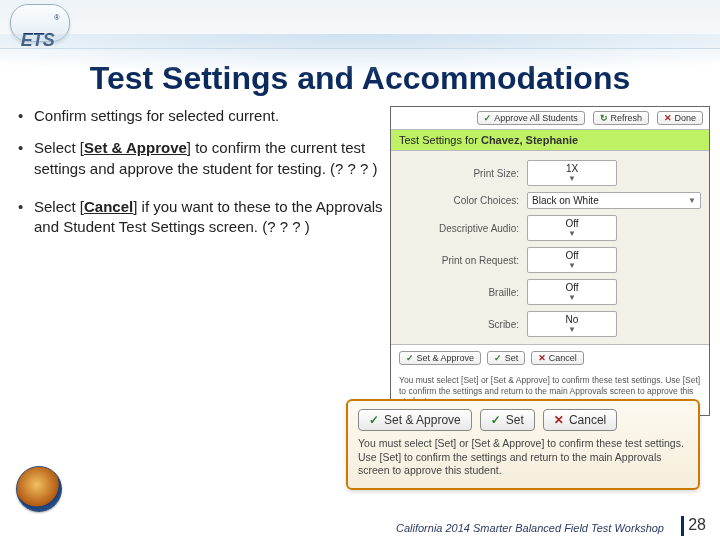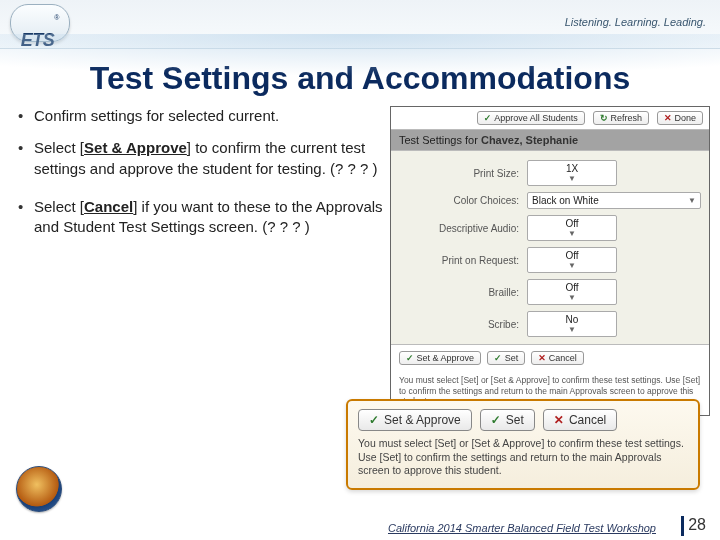--- a/index.html
+++ b/index.html
@@ -133,21 +133,21 @@
     color: #333;
     display: inline-flex;
     align-items: center;
     gap: 3px;
     white-space: nowrap;
   }
   .chk { color: #2d7a2d; font-weight: bold; }
   .xmk { color: #b02020; font-weight: bold; }
   .rfsh { color: #2d7a2d; font-weight: bold; }
   .panel-header {
-    background: #a3a3a3;
+    background: #bef264;
     padding: 4px 8px;
     font-size: 11px;
     border-bottom: 1px solid #bbb;
   }
   .panel-header .lbl { color: #222; }
   .panel-header .name { font-weight: 700; }
   .settings-rows {
     padding: 6px 8px 4px 8px;
   }
   .srow {
@@ -230,26 +230,25 @@
     bottom:28px;
     width:44px;
     height:44px;
     border-radius:50%;
     background: radial-gradient(circle at 45% 40%, #f0c060 0%, #b45a10 60%, #1a4078 62%, #3a6aa8 100%);
     border:1px solid #2a4a78;
     box-shadow:0 1px 2px rgba(0,0,0,.3);
   }
   .footer-text {
     position:absolute;
-    right:64px;
+    right:56px;
     bottom:6px;
     font-size:11px;
     font-style:italic;
     color:#2a3a60;
-    text-decoration:underline;
   }
   .page-accent {
     position:absolute;
     right:36px;
     bottom:4px;
     width:3px;
     height:20px;
     background:#0b2a5e;
   }
   .page-num {
@@ -261,21 +260,20 @@
   }
 </style>
 </head>
 <body>
 
 <div class="top-banner">
   <div class="ets-badge">
     <span>ETS</span>
     <sup>®</sup>
   </div>
-  <div class="tagline">Listening. Learning. Leading.</div>
 </div>
 <div class="glow"></div>
 
 <h1 class="title">Test Settings and Accommodations</h1>
 
 <div class="body">
   <div class="col-left">
     <ul class="bullets">
       <li>
         <span>Confirm settings for selected current.</span>

